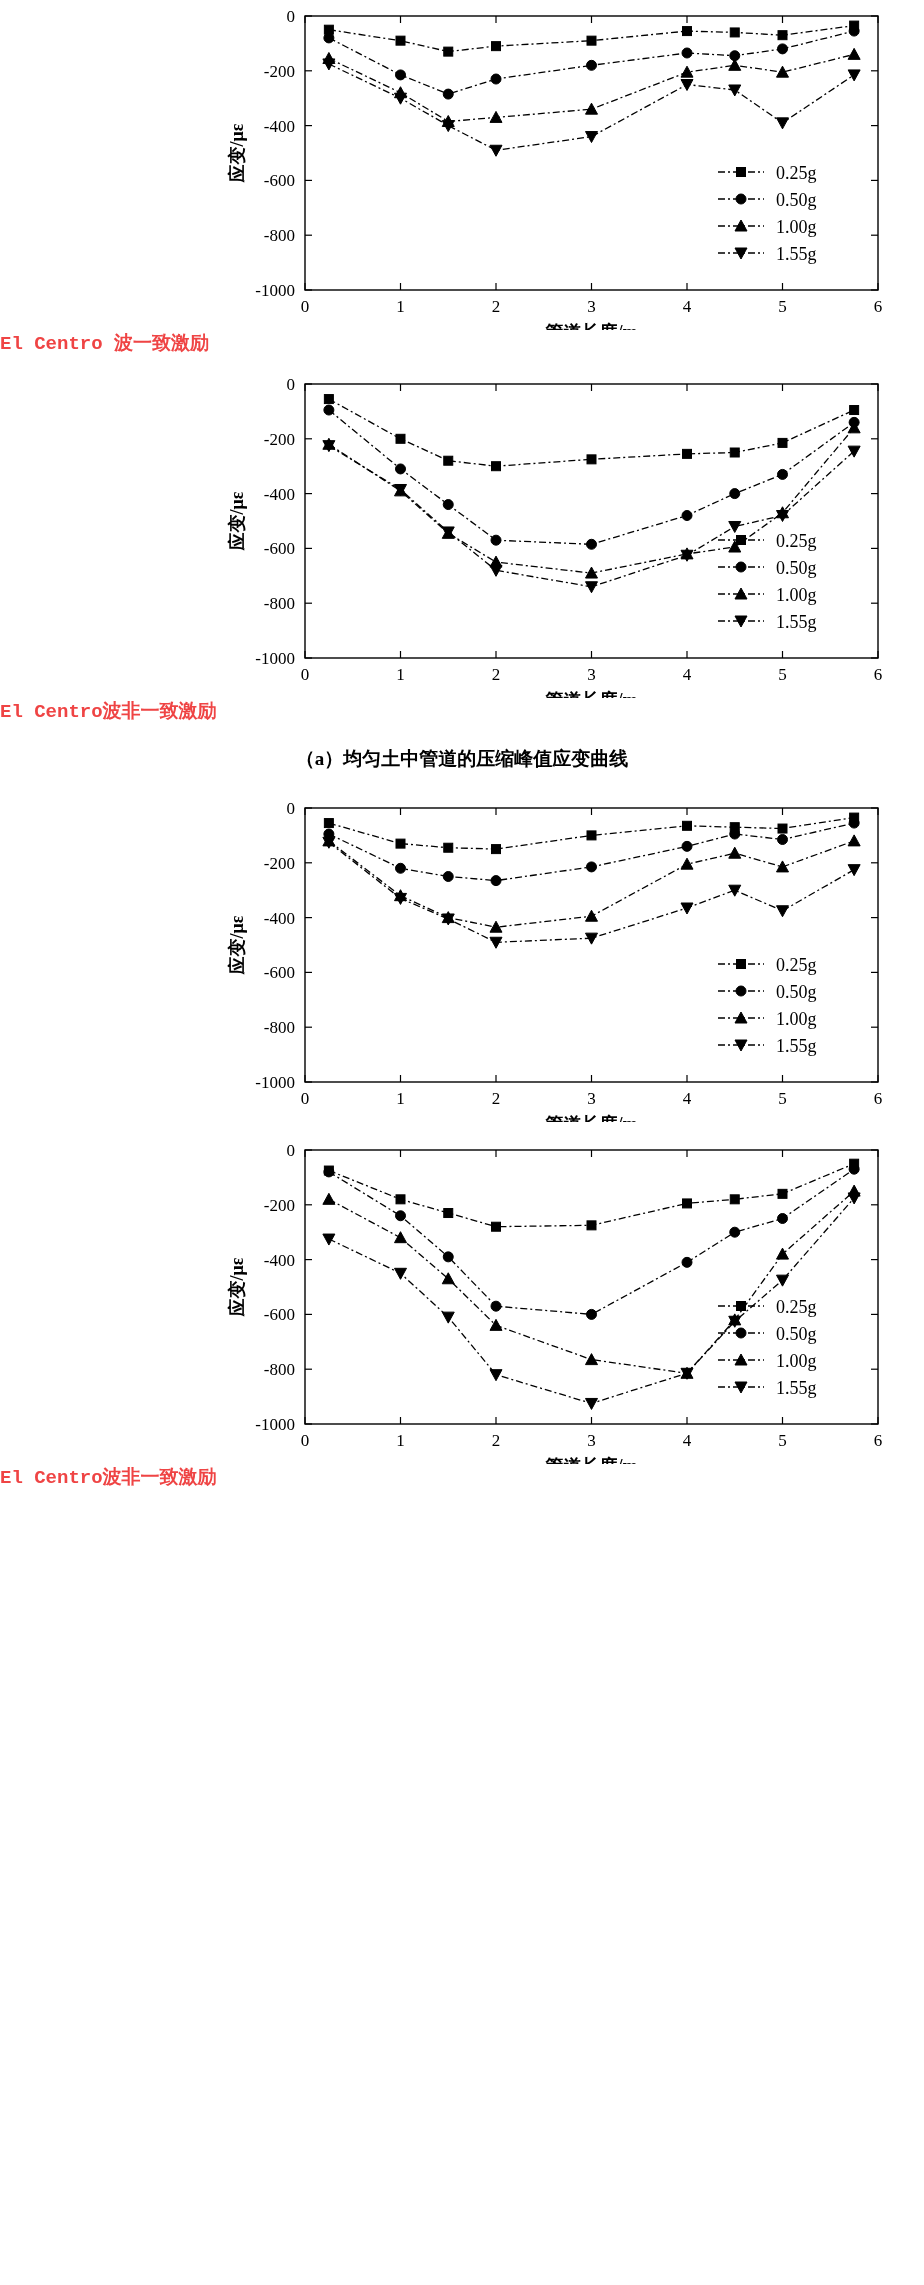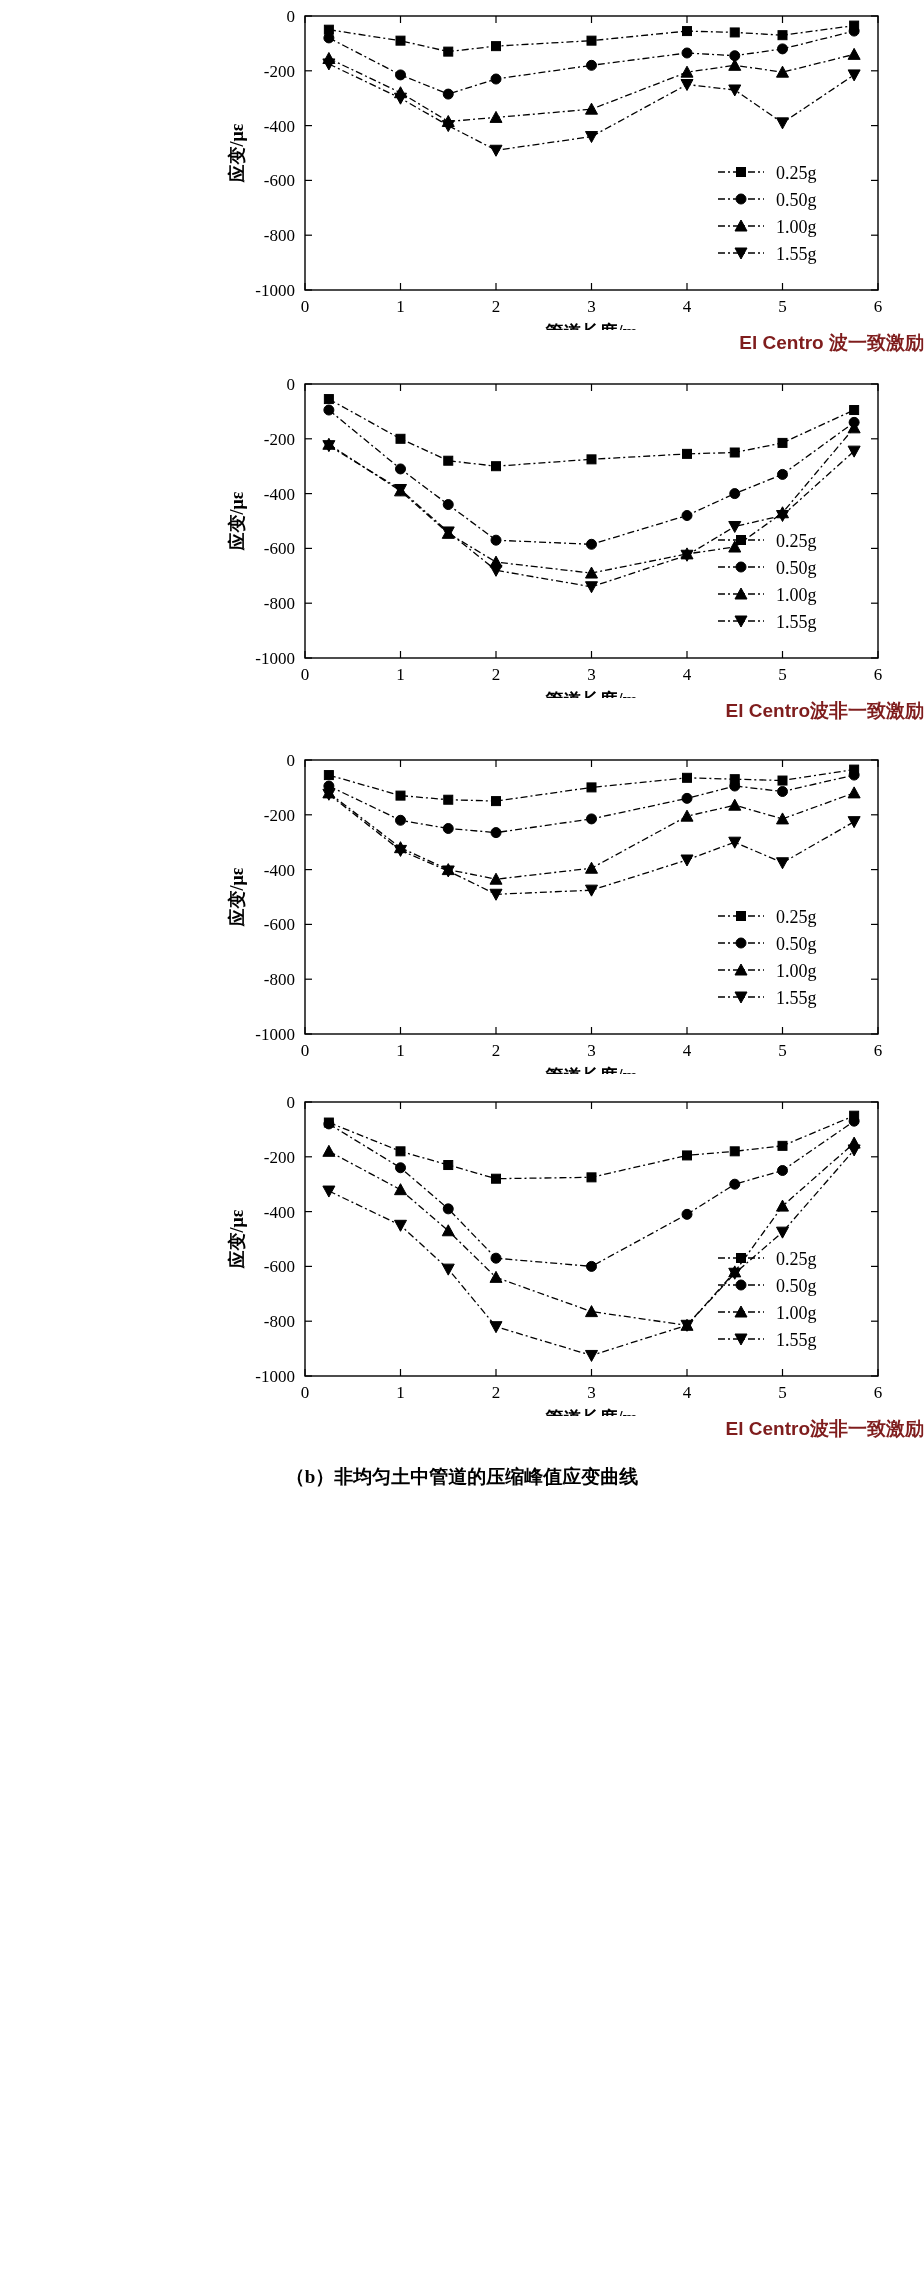--- a/index.html
+++ b/index.html
@@ -8,25 +8,25 @@
   .panel{position:relative;width:924px;}
   .plot-wrap{position:relative;width:924px;}
   .caption{
     text-align:center;
     font-family:"Liberation Serif",serif;
     font-size:19px;
     font-weight:bold;
     color:#000;
   }
   .subcaption{
-    text-align:right;
-    font-family:Liberation Sans, sans-serif;
+    text-align:left;
+    font-family:Liberation Mono, monospace;
     font-size:19px;
     font-weight:bold;
-    color:#7f1d1d;
+    color:#ef4444;
   }
   svg{display:block;}
   .axis-line{stroke:#000;stroke-width:1.4;fill:none;}
   .tick{stroke:#000;stroke-width:1.2;}
   .ticklabel{font-family:"Liberation Serif",serif;font-size:17px;fill:#000;}
   .axtitle{font-family:"Liberation Serif",serif;font-size:18px;fill:#000;font-weight:bold;}
   .legendtext{font-family:"Liberation Serif",serif;font-size:18px;fill:#000;}
   .dataline{fill:none;stroke:#000;stroke-width:1.3;stroke-dasharray:7 3 2 3;}
   .mk{fill:#000;stroke:#000;stroke-width:1;}
 </style>
@@ -236,20 +236,21 @@
             <text x="776" y="233" class="legendtext">1.00g</text>
             <line x1="718" y1="253" x2="764" y2="253" class="dataline"></line>
             <polygon points="741,259 735,248 747,248" class="mk"></polygon>
             <text x="776" y="260" class="legendtext">1.55g</text>
           </g>
       </svg>
     </div>
     <div class="subcaption">El Centro波非一致激励</div>
   </div>
 
+  <div class="caption" style="margin-top:22px;">（a）均匀土中管道的压缩峰值应变曲线</div>
 
   <div class="panel" style="margin-top:20px;">
     <div class="plot-wrap">
       <svg width="924" height="330" viewBox="0 0 924 330">
         <g>
             <rect x="305" y="16" width="573" height="274" class="axis-line"></rect>
             <line x1="305" y1="290" x2="305" y2="283" class="tick"></line>
             <text x="305" y="312" text-anchor="middle" class="ticklabel">0</text>
             <line x1="400.5" y1="290" x2="400.5" y2="283" class="tick"></line>
             <text x="400.5" y="312" text-anchor="middle" class="ticklabel">1</text>
@@ -444,15 +445,14 @@
             <text x="776" y="233" class="legendtext">1.00g</text>
             <line x1="718" y1="253" x2="764" y2="253" class="dataline"></line>
             <polygon points="741,259 735,248 747,248" class="mk"></polygon>
             <text x="776" y="260" class="legendtext">1.55g</text>
           </g>
       </svg>
     </div>
     <div class="subcaption">El Centro波非一致激励</div>
   </div>
 
-  <div class="caption" style="margin-top:22px;">（b）非均匀土中管道的压缩峰值应变曲线</div>
 
 </div>
 
 </body></html>

